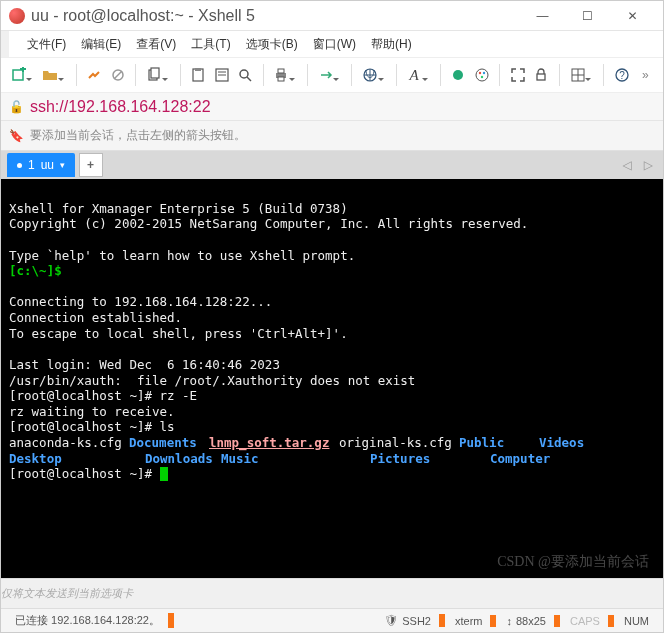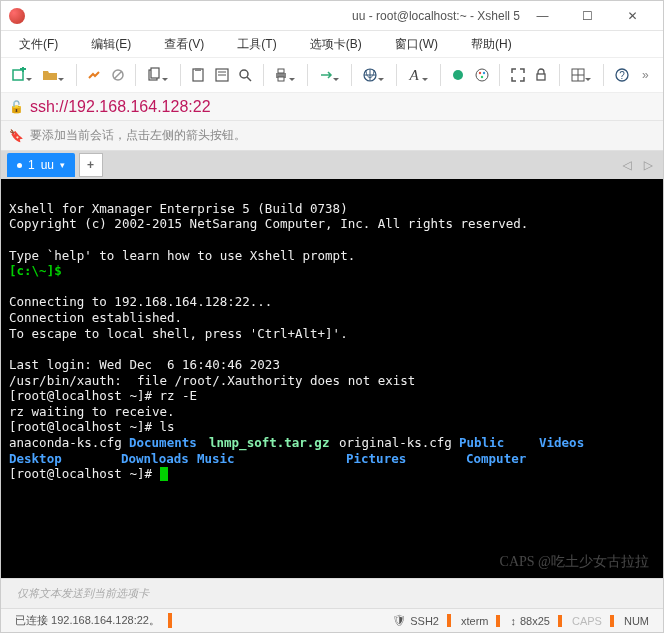--- a/index.html
+++ b/index.html
@@ -1,47 +1,47 @@
 <!DOCTYPE html>
 <html><head>
 <meta charset="utf-8">
 <style>
 * { box-sizing: border-box; margin: 0; padding: 0; }
 body { font-family: "Microsoft YaHei", "Segoe UI", Tahoma, sans-serif; font-size: 12px; background: #f0f0f0; width: 664px; height: 633px; overflow: hidden; display: flex; flex-direction: column; border: 1px solid #ccc;}
 .titlebar { display: flex; align-items: center; height: 30px; background: #fff; padding: 0 8px; border-bottom: 1px solid #e5e5e5; }
 .titlebar .app-icon { width: 16px; height: 16px; background: radial-gradient(circle at 30% 30%, #ff6b6b, #c0392b); border-radius: 50%; margin-right: 6px; }
-.titlebar .title { flex: 1; color: #555; font-size: 12px; text-align: right; }
+.titlebar .title { flex: 1; color: #555; font-size: 16px; }
 .titlebar .winbtn { width: 45px; height: 30px; display: flex; align-items: center; justify-content: center; color: #555; }
-.menubar { display: flex; align-items: center; height: 26px; background: #fff; padding-left: 12px; gap: 21px; }
+.menubar { display: flex; align-items: center; height: 26px; background: #fff; padding-left: 12px; gap: 3px; margin-left: 8px; }
 .menubar span { padding: 2px 6px; color: #333; font-size: 12px; }
 .toolbar { display: flex; align-items: center; height: 36px; background: #fff; padding: 0 8px; gap: 4px; border-top: 1px solid #eee; border-bottom: 1px solid #eee; flex-wrap: nowrap; overflow: hidden;}
 .tb-sep { width: 1px; height: 22px; background: #ddd; margin: 0 4px; }
 .tb-btn { width: 22px; height: 22px; display: flex; align-items: center; justify-content: center; color: #555; position: relative; }
 .tb-btn.dd::after { content: ''; position: absolute; right: -4px; bottom: 2px; border: 3px solid transparent; border-top-color: #666; }
 .tb-btn.dd { margin-right: 8px; }
 .addressbar { display: flex; align-items: center; height: 28px; background: #f7f7f7; padding: 0 8px; gap: 6px; border-bottom: 1px solid #e5e5e5;}
 .addressbar .lock { color: #888; }
 .addressbar .addr { flex: 1; color: #be185d; font-size: 16px; }
 .hintbar { display: flex; align-items: center; height: 30px; background: #f5f5f5; padding: 0 8px; gap: 6px; color: #888; border-bottom: 1px solid #e0e0e0; }
 .tabs { display: flex; align-items: center; height: 28px; background: #d9d9d9; padding: 0 6px; gap: 4px; }
 .tab { display: flex; align-items: center; background: #1a8cff; color: #fff; height: 24px; padding: 0 10px; font-size: 12px; gap: 6px; border-radius: 2px 2px 0 0;}
 .tab .dot { width: 5px; height: 5px; background: #fff; border-radius: 50%; }
 .tab-add { width: 24px; height: 24px; background: #fff; border: 1px solid #bbb; display: flex; align-items: center; justify-content: center; color: #666; font-weight: bold;}
 .tabs-spacer { flex: 1; }
 .tabs-nav { color: #999; padding: 0 4px; }
 .terminal { flex: 1; background: #000; color: #ccc; font-family: "NSimSun","Consolas", monospace; font-size: 12.5px; padding: 6px 8px; line-height: 1.25; white-space: pre; overflow: hidden; position: relative;}
 .c-w { color: #eee; }
 .c-g { color: #00d000; font-weight: bold;}
 .c-b { color: #4aa3ff; font-weight: bold;}
-.c-r { color: #86efac; font-weight: bold;}
+.c-r { color: #fca5a5; font-weight: bold; text-decoration: underline;}
 .cursor { display: inline-block; width: 8px; height: 14px; background: #00d000; vertical-align: text-bottom;}
 .wm { position: absolute; bottom: 8px; right: 14px; color: rgba(200,200,200,0.35); font-size: 14px; font-family: "Microsoft YaHei"; }
-.compose { height: 30px; background: #f0f0f0; border-top: 1px solid #ddd; color: #aaa; display:flex; align-items:center; padding: 0 16px; font-size: 11px; font-style: italic;}
+.compose { height: 30px; background: #f0f0f0; border-top: 1px solid #ddd; color: #aaa; display:flex; align-items:center; padding: 0 0; font-size: 11px; font-style: italic;}
 .status { display: flex; align-items: center; height: 24px; background: #f5f5f5; border-top: 1px solid #ddd; font-size: 11px; color: #555; padding: 0 6px; gap: 2px;}
-.status .seg { padding: 0 8px; border-right: 4px solid #f97316; display:flex; align-items:center; gap:4px;}
+.status .seg { padding: 0 8px; border-right: 6px solid #f97316; display:flex; align-items:center; gap:4px;}
 .status .spacer { flex:1; }
 svg { width: 16px; height: 16px; }
 </style>
 </head>
 <body>
 
 <div class="titlebar">
   <div class="app-icon"></div>
   <div class="title">uu - root@localhost:~ - Xshell 5</div>
   <div class="winbtn">—</div>
@@ -213,23 +213,23 @@
 <span class="c-w">Connecting to 192.168.164.128:22...</span>
 <span class="c-w">Connection established.</span>
 <span class="c-w">To escape to local shell, press 'Ctrl+Alt+]'.</span>
 
 <span class="c-w">Last login: Wed Dec  6 16:40:46 2023</span>
 <span class="c-w">/usr/bin/xauth:  file /root/.Xauthority does not exist</span>
 <span class="c-w">[root@localhost ~]# </span><span class="c-w">rz -E</span>
 <span class="c-w">rz waiting to receive.</span>
 <span class="c-w">[root@localhost ~]# </span><span class="c-w">ls</span>
 <span class="c-w" style="display:inline-block;width:120px">anaconda-ks.cfg</span><span class="c-b" style="display:inline-block;width:80px">Documents</span><span class="c-r" style="display:inline-block;width:130px">lnmp_soft.tar.gz</span><span class="c-w" style="display:inline-block;width:120px">original-ks.cfg</span><span class="c-b" style="display:inline-block;width:80px">Public</span><span class="c-b">Videos</span>
-<span class="c-b" style="display:inline-block;width:112px">Desktop</span><span class="c-b" style="display:inline-block;width:76px">Downloads</span><span class="c-b" style="display:inline-block;width:149px">Music</span><span class="c-b" style="display:inline-block;width:120px">Pictures</span><span class="c-b">Computer</span>
+<span class="c-b" style="display:inline-block;width:136px">Desktop</span><span class="c-b" style="display:inline-block;width:76px">Downloads</span><span class="c-b" style="display:inline-block;width:149px">Music</span><span class="c-b" style="display:inline-block;width:120px">Pictures</span><span class="c-b">Computer</span>
 <span class="c-w">[root@localhost ~]# </span><span class="cursor"></span>
-<div class="wm">CAPS @吃土少女古拉拉</div>
+<div class="wm">CSDN @要添加当前会话</div>
 </div>
 
 <div class="compose">仅将文本发送到当前选项卡</div>
 
 <div class="status">
   <div class="seg">已连接 192.168.164.128:22。</div>
   <div class="spacer"></div>
   <div class="seg">
       <span>🛡</span>
       <span>SSH2</span>

